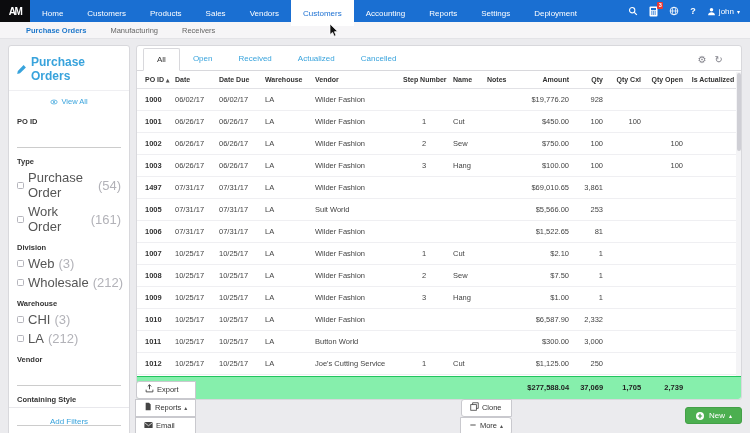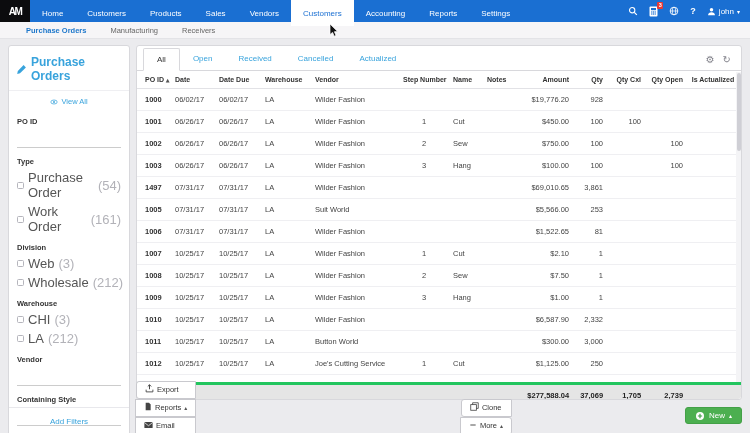--- a/index.html
+++ b/index.html
@@ -35,37 +35,37 @@
   .sb-label { font-weight:bold; font-size:7.5px; color:#333; margin-top:9px; }
   .sb-input { height:13px; border-bottom:1px solid #ccc; margin-top:9px; cursor:text; }
   .sb-opt { display:flex; align-items:center; gap:4px; margin-top:4px; font-size:13px; color:#555; cursor:pointer; }
   .cb { width:7px; height:7px; border:1px solid #b5b5bc; border-radius:1.5px; background:#fff; flex:none; }
   .rb { width:7px; height:7px; border:1px solid #b5b5bc; border-radius:50%; background:#fff; flex:none; }
   .count { color:#b2b2b8; }
   .add-filters { position:absolute; bottom:14px; left:0; right:0; text-align:center; color:#38a3dc; font-size:8px; border-top:1px solid #e8e8ec; padding-top:9px; cursor:pointer; }
 
   
   .panel { position:absolute; left:136px; top:45px; right:8px; bottom:33px; background:#fff; border:1px solid #d8d8dc; border-radius:3px; }
-  .tabbar { height:25px; border-bottom:1px solid #d8d8dc; display:flex; align-items:flex-end; padding:0 0 0 6px; }
+  .tabbar { height:25px; border-bottom:1px solid #d8d8dc; display:flex; align-items:flex-end; padding:0 8px 0 6px; }
   .tab { font-size:8px; color:#38a3dc; padding:6px 13px 6px 13px; cursor:pointer; }
   .tab.active { background:#fff; border:1px solid #d8d8dc; border-bottom:1px solid #fff; border-radius:2px 2px 0 0; color:#333; margin-bottom:-1px; }
   .tab-icons { margin-left:auto; display:flex; gap:8px; padding:0 10px 5px 0; color:#85858d; font-size:10px; }
   .tab-icons span { cursor:pointer; font-family:"DejaVu Sans", sans-serif; line-height:1; }
   .tbl-area { position:absolute; top:26px; left:0; right:0; bottom:15px; overflow:hidden; }
   table { width:100%; border-collapse:collapse; table-layout:fixed; }
   thead th { font-size:7px; font-weight:bold; color:#333; text-align:left; padding:4px 4px 5px 4px; white-space:nowrap; overflow:hidden; border-bottom:1px solid #e2e2e6; cursor:pointer; }
   thead th:first-child { padding-left:8px; }
   tbody td { font-size:7.5px; color:#444; padding:0 4px; height:22px; border-bottom:1px solid #efeff2; white-space:nowrap; overflow:hidden; }
   td.po { font-weight:bold; color:#333; padding-left:8px; }
   .ralign { text-align:right; }
   .calign { text-align:center; }
   .sort-arrow { font-size:5px; color:#555; font-family:"DejaVu Sans", sans-serif; }
   .scrolltrack { position:absolute; top:0; right:0; width:5px; bottom:0; background:#f4f4f6; cursor:pointer; }
   .scrollthumb { position:absolute; top:1px; right:0.5px; width:4px; height:78px; background:#cfcfd5; border-radius:2px; }
-  .panel-foot { position:absolute; bottom:0; left:0; right:0; height:17px; background:#e5e5e5; border-top:3px solid #22c55e; border-radius:0 0 3px 3px; overflow:hidden; }
+  .panel-foot { position:absolute; bottom:0; left:0; right:0; height:23px; background:#86efac; border-top:1px solid #22c55e; border-radius:0 0 3px 3px; overflow:hidden; }
   .panel-foot td { font-size:7px; padding:3px 4px; white-space:nowrap; overflow:hidden; }
   .records { color:#777; padding-left:8px !important; }
   .total { font-weight:bold; color:#222; text-align:right; font-size:7.5px !important; }
 
   
   .actions { position:absolute; left:136px; right:8px; bottom:7px; height:19px; display:flex; align-items:center; }
   .btn-group { display:flex;flex-direction:column; }
   .abtn { height:18px; background:#fff; border:1px solid #c9c9ce; font-size:7.5px; color:#333; display:flex; align-items:center; gap:3px; padding:0 8px; margin-left:-1px; cursor:pointer; white-space:nowrap; }
   .btn-group .abtn:first-child { border-radius:3px 0 0 3px; margin-left:0; }
   .btn-group .abtn:last-child { border-radius:0 3px 3px 0; }
@@ -88,20 +88,21 @@
     <nav class="nav-items" id="topnav-items">
         <div class="nav-item">Home</div>
         <div class="nav-item">Customers</div>
         <div class="nav-item">Products</div>
         <div class="nav-item">Sales</div>
         <div class="nav-item">Vendors</div>
         <div class="nav-item active">Customers</div>
         <div class="nav-item">Accounting</div>
         <div class="nav-item">Reports</div>
         <div class="nav-item">Settings</div>
+        <div class="nav-item">Deployment</div>
       </nav>
     <div class="nav-right">
       <span class="nav-ico">
         <svg width="10" height="10" viewBox="0 0 12 12">
             <circle cx="5" cy="5" r="3.2" fill="none" stroke="#fff" stroke-width="1.3"></circle>
             <line x1="7.6" y1="7.6" x2="10.6" y2="10.6" stroke="#fff" stroke-width="1.5"></line>
           </svg>
       </span>
       <span class="nav-ico">
         <svg width="9" height="11" viewBox="0 0 9 11">
@@ -219,22 +220,22 @@
       </div>
     <div class="add-filters">Add Filters</div>
   </aside>
 
   <main class="panel">
     <div class="tabbar">
       <div style="display:flex" id="tabs">
           <div class="tab active">All</div>
           <div class="tab">Open</div>
           <div class="tab">Received</div>
+          <div class="tab">Actualized</div>
           <div class="tab">Cancelled</div>
-          <div class="tab">Actualized</div>
         </div>
       <div class="tab-icons">
         <span>⚙</span>
         <span>↻</span>
       </div>
     </div>
     <div class="tbl-area">
       <table>
         <colgroup>
           <col style="width:34px">

